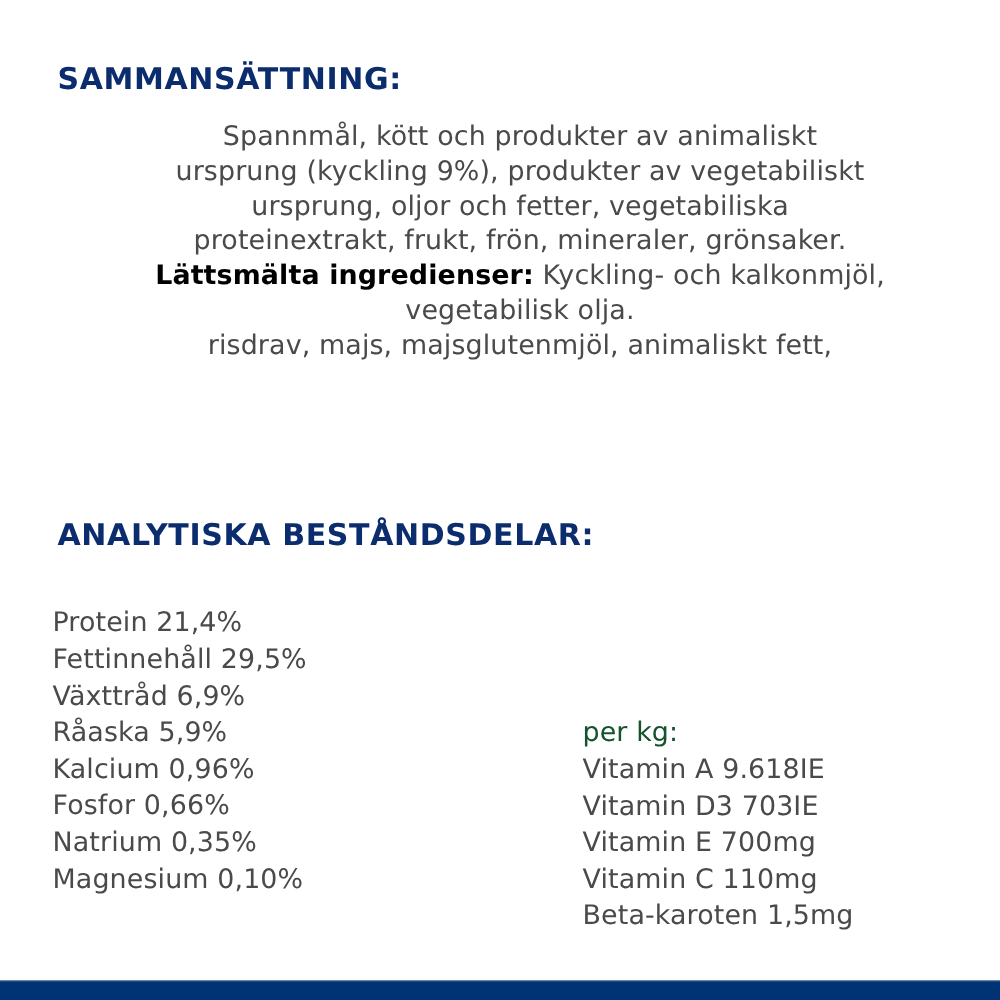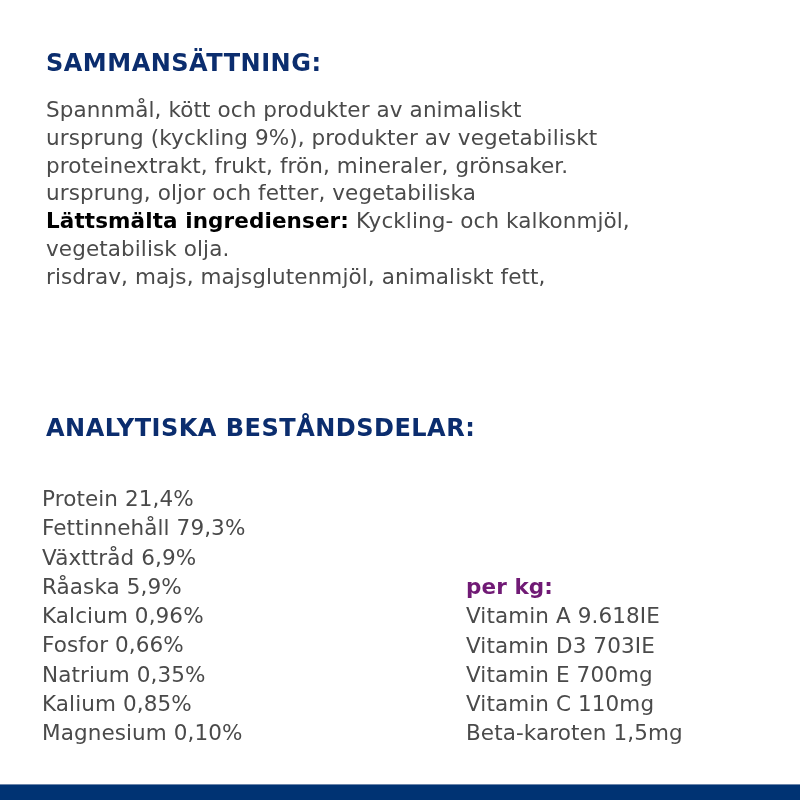--- a/index.html
+++ b/index.html
@@ -32,80 +32,79 @@
       position: absolute;
       left: 46px;
       width: 740px;
       margin: 0;
       font-family: "DejaVu Sans", sans-serif;
       font-size: 21.5px;
       line-height: 27.8px;
       color: #4a4a4a;
       letter-spacing: 0.1px;
     }
-    #composition { top: 96px; }
+    #composition { top: 96px; text-align: center; }
     .line { display: block; white-space: nowrap; }
     .bold-label {
       font-weight: bold;
       color: #000000;
     }
     .col {
       position: absolute;
       margin: 0;
       padding: 0;
       list-style: none;
       font-family: "DejaVu Sans", sans-serif;
       font-size: 21.5px;
       line-height: 29.3px;
       color: #4a4a4a;
       letter-spacing: 0.1px;
     }
     #analytics-left { left: 42px; top: 484px; }
     #analytics-right { left: 466px; top: 572px; }
     .col li { white-space: nowrap; }
     .per-kg {
-      font-weight: bold;
-      color: #701a75;
+      font-weight: normal;
+      color: #14532d;
     }
     .bottom-bar {
       position: absolute;
       left: 0;
       top: 784px;
       width: 800px;
       height: 16px;
       background: #003373;
       border-top: 1px solid #6d86ab;
     }
   </style>
 </head>
 <body>
 
 <h1 id="h1" class="heading">SAMMANSÄTTNING:</h1>
 
 <p id="composition" class="body-text">
   <span class="line">Spannmål, kött och produkter av animaliskt</span>
   <span class="line">ursprung (kyckling 9%), produkter av vegetabiliskt</span>
+  <span class="line">ursprung, oljor och fetter, vegetabiliska</span>
   <span class="line">proteinextrakt, frukt, frön, mineraler, grönsaker.</span>
-  <span class="line">ursprung, oljor och fetter, vegetabiliska</span>
   <span class="line"><span class="bold-label">Lättsmälta ingredienser:</span><span> Kyckling- och kalkonmjöl,</span></span>
   <span class="line">vegetabilisk olja.</span>
   <span class="line">risdrav, majs, majsglutenmjöl, animaliskt fett,</span>
 </p>
 
 <h2 id="h2" class="heading">ANALYTISKA BESTÅNDSDELAR:</h2>
 
 <ul id="analytics-left" class="col">
   <li>Protein 21,4%</li>
-  <li>Fettinnehåll 79,3%</li>
+  <li>Fettinnehåll 29,5%</li>
   <li>Växttråd 6,9%</li>
   <li>Råaska 5,9%</li>
   <li>Kalcium 0,96%</li>
   <li>Fosfor 0,66%</li>
   <li>Natrium 0,35%</li>
-  <li>Kalium 0,85%</li>
   <li>Magnesium 0,10%</li>
 </ul>
 
 <ul id="analytics-right" class="col">
   <li class="per-kg">per kg:</li>
   <li>Vitamin A 9.618IE</li>
   <li>Vitamin D3 703IE</li>
   <li>Vitamin E 700mg</li>
   <li>Vitamin C 110mg</li>
   <li>Beta-karoten 1,5mg</li>

